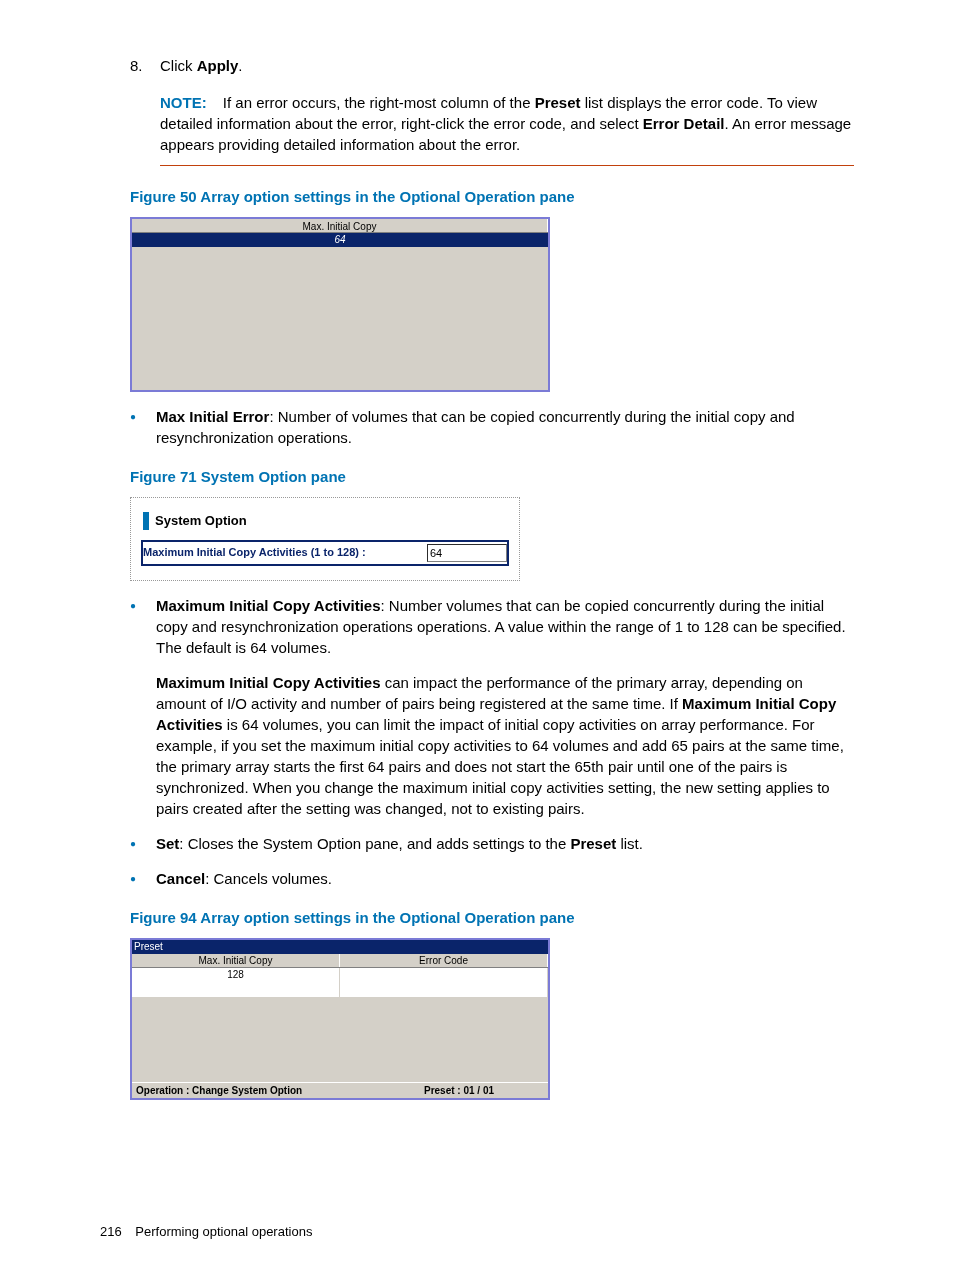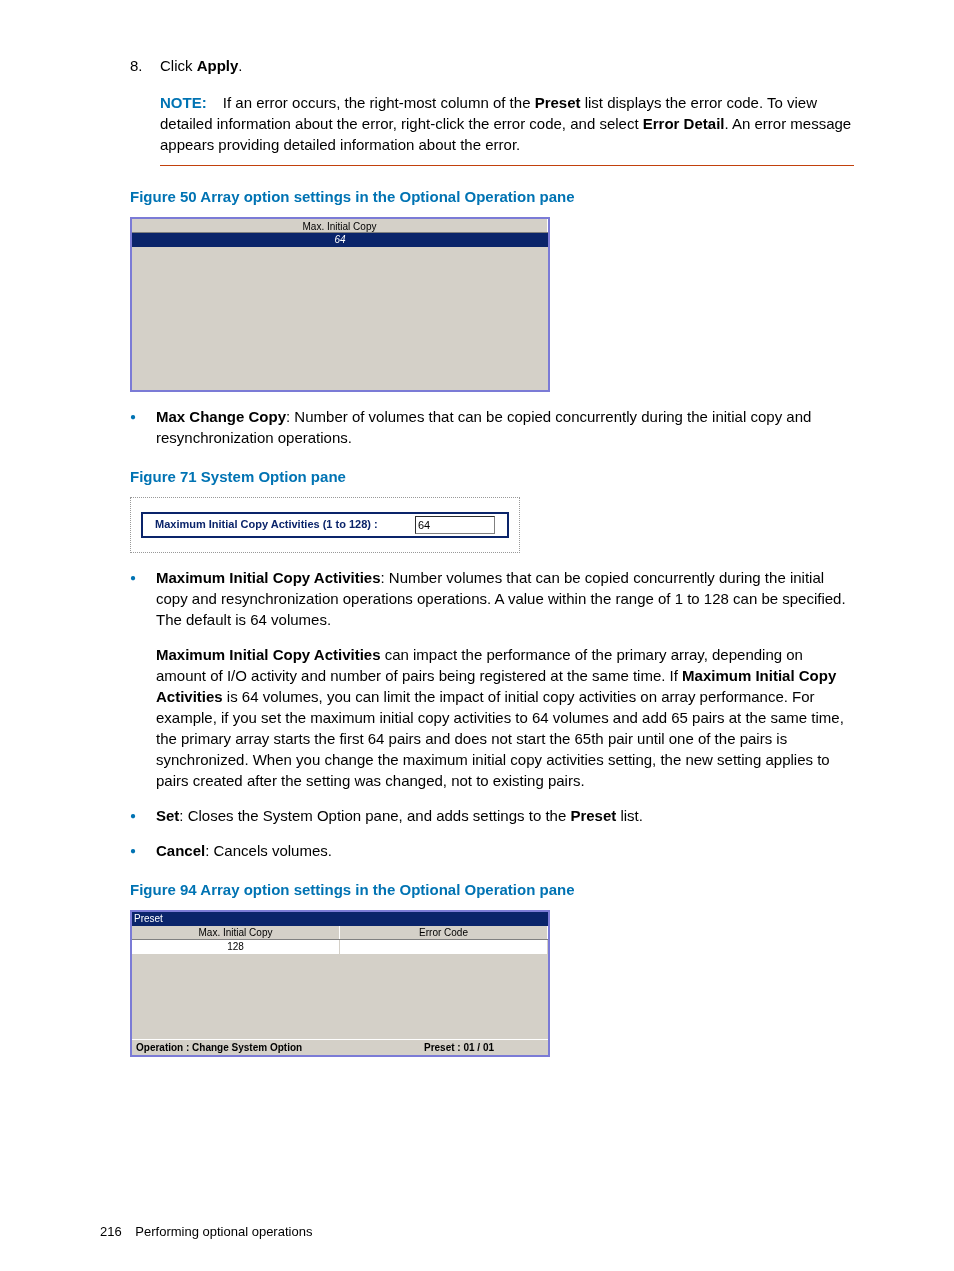--- a/index.html
+++ b/index.html
@@ -54,21 +54,21 @@
     width: 390px;
     border: 1px dotted #999;
     padding: 14px 10px 14px 10px;
     font-family: Arial, sans-serif;
     font-size: 12px;
     background: #fff;
   }
   .fig71-title { display: flex; align-items: center; margin-bottom: 10px; margin-left: 2px;}
   .fig71-bar { width: 6px; height: 18px; background: #0073b3; margin-right: 6px; }
   .fig71-title-text { font-weight: bold; font-size: 13px; }
-  .fig71-label-row { display: flex; align-items: center; background:#fff; border: 2px solid #0a246a; padding: 2px 12px; }
+  .fig71-label-row { display: flex; align-items: center; background:#fff; border: 2px solid #0a246a; padding: 2px 0; }
   .fig71-label { color: #0a246a; font-weight: bold; font-size: 11px; flex:1;}
   .fig71-input {
     width: 80px; height: 18px; border: 1px inset #808080;
     font-size: 11px; padding-left: 2px; background:#fff;
     margin-left: 10px;
   }
   .fig71-btns { text-align: center; margin-top: 16px; }
   .fig71-btn {
     width: 90px; height: 20px;
     background: #d4d0c8;
@@ -84,21 +84,21 @@
     margin-left: 30px;
     width: 420px;
     border: 2px solid #7b7bd6;
     background: #d4d0c8;
     font-family: Arial, sans-serif;
     font-size: 10px;
   }
   .fig72-title { background: #0a246a; color:#fff; height: 14px; padding-left: 2px; font-size: 10px; line-height: 14px;}
   .fig72-thead { display:flex; height: 14px; background: #d4d0c8; border-bottom: 1px solid #808080;}
   .fig72-th { flex:1; text-align: center; border-right: 1px solid #fff; line-height: 13px;}
-  .fig72-row { display: flex; height: 14px; background: #fff;}
+  .fig72-row { display: flex; height: 29px; background: #fff;}
   .fig72-td { flex:1; text-align: center; border-right: 1px solid #d4d0c8; line-height:13px;}
   .fig72-body { height: 85px; background: #d4d0c8; }
   .fig72-status { display:flex; background:#d4d0c8; border-top: 1px solid #fff; height: 16px; font-weight:bold; font-size:10px;}
   .fig72-s1 { flex:2; padding-left: 4px; line-height:15px;}
   .fig72-s2 { flex:1; text-align:left; line-height:15px; padding-left: 40px;}
 
   .footer {
     position: absolute;
     bottom: 30px;
     left: 100px;
@@ -127,26 +127,30 @@
   <div class="fig70-thead">
     <div class="fig70-th">Max. Initial Copy</div>
   </div>
   <div class="fig70-row">64</div>
   <div class="fig70-body"></div>
 </div>
 
 <div class="ul-item">
   <div class="bullet">●</div>
   <div class="ul-text">
-    <span class="b">Max Change Copy</span><span>: Number of volumes that can be copied concurrently during the initial copy and resynchronization operations.</span>
+    <span class="b">Max Initial Error</span><span>: Number of volumes that can be copied concurrently during the initial copy and resynchronization operations.</span>
   </div>
 </div>
 
 <div class="fig-caption">Figure 71 System Option pane</div>
 <div class="fig71">
+  <div class="fig71-title">
+    <div class="fig71-bar"></div>
+    <div class="fig71-title-text">System Option</div>
+  </div>
   <div class="fig71-label-row">
     <div class="fig71-label">Maximum Initial Copy Activities (1 to 128) :</div>
     <input class="fig71-input" value="64" style="">
   </div>
 </div>
 
 <div class="ul-item">
   <div class="bullet">●</div>
   <div class="ul-text">
     <span class="b">Maximum Initial Copy Activities</span><span>: Number volumes that can be copied concurrently during the initial copy and resynchronization operations operations. A value within the range of 1 to 128 can be specified. The default is 64 volumes.</span>

